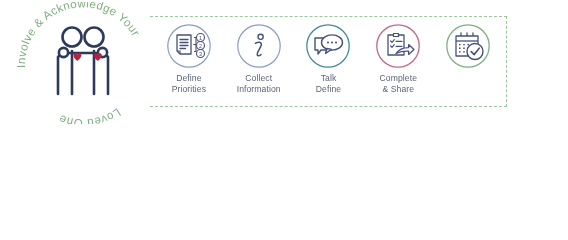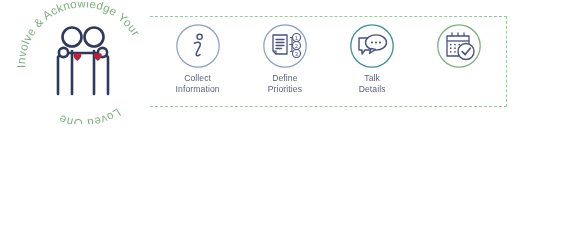--- a/index.html
+++ b/index.html
@@ -93,31 +93,20 @@
     </svg>
   </div>
 
   <div class="steps-box"></div>
 
   <div class="steps-row">
 
     <div class="step">
       <svg class="step-icon" viewBox="0 0 46 46">
         <circle cx="23" cy="23" r="21.2" fill="none" stroke="#8b9dc3" stroke-width="1.2"></circle>
-        <circle cx="24.6" cy="13.8" r="2.6" fill="none" stroke="#46527a" stroke-width="1.4"></circle>
-        <path d="M 19.4,20.2 c 3.6,-1.6 6.8,-1.1 5.7,2.2 c -0.9,2.7 -3.6,6.4 -3.9,8.6
-                 c -0.25,1.9 1.6,2.3 3.8,0.6" fill="none" stroke="#46527a" stroke-width="1.5" stroke-linecap="round"></path>
-      </svg>
-      <div class="step-label">Collect
-Information</div>
-    </div>
-
-    <div class="step">
-      <svg class="step-icon" viewBox="0 0 46 46">
-        <circle cx="23" cy="23" r="21.2" fill="none" stroke="#8b9dc3" stroke-width="1.2"></circle>
 
         <path d="M 11,12 L 25,12 L 25,31 L 14,31 L 11,28 Z" fill="#ffffff" stroke="#46527a" stroke-width="1.3" stroke-linejoin="round"></path>
         <path d="M 11,28 L 14,28 L 14,31" fill="none" stroke="#46527a" stroke-width="1.1"></path>
         <g stroke="#46527a" stroke-width="1.3" stroke-linecap="round">
           <path d="M 14,16.5 L 22,16.5"></path>
           <path d="M 14,19.5 L 22,19.5"></path>
           <path d="M 14,22.5 L 22,22.5"></path>
           <path d="M 14,25.5 L 19.5,25.5"></path>
         </g>
 
@@ -135,36 +124,68 @@
           <circle cx="34.5" cy="30.5" r="4" fill="#ffffff" stroke="#46527a" stroke-width="1.1"></circle>
           <text x="34.5" y="33.3" text-anchor="middle" font-size="5.4" font-family="Liberation Sans, sans-serif" fill="#46527a">3</text>
         </g>
       </svg>
       <div class="step-label">Define
 Priorities</div>
     </div>
 
     <div class="step">
       <svg class="step-icon" viewBox="0 0 46 46">
+        <circle cx="23" cy="23" r="21.2" fill="none" stroke="#8b9dc3" stroke-width="1.2"></circle>
+        <circle cx="24.6" cy="13.8" r="2.6" fill="none" stroke="#46527a" stroke-width="1.4"></circle>
+        <path d="M 19.4,20.2 c 3.6,-1.6 6.8,-1.1 5.7,2.2 c -0.9,2.7 -3.6,6.4 -3.9,8.6
+                 c -0.25,1.9 1.6,2.3 3.8,0.6" fill="none" stroke="#46527a" stroke-width="1.5" stroke-linecap="round"></path>
+      </svg>
+      <div class="step-label">Collect
+Information</div>
+    </div>
+
+    <div class="step">
+      <svg class="step-icon" viewBox="0 0 46 46">
         <circle cx="23" cy="23" r="21.2" fill="none" stroke="#3f8d96" stroke-width="1.3"></circle>
 
         <path d="M 10,15 L 24,15 L 24,27 L 16,27 L 13,31 L 13,27 L 10,27 Z" fill="#ffffff" stroke="#46527a" stroke-width="1.4" stroke-linejoin="round"></path>
 
         <ellipse cx="27" cy="19.5" rx="10.5" ry="7.6" fill="#ffffff" stroke="#46527a" stroke-width="1.4"></ellipse>
         <path d="M 22,25.5 L 20.5,30.5 L 26.5,26.4 Z" fill="#ffffff" stroke="#46527a" stroke-width="1.4" stroke-linejoin="round"></path>
         <g fill="#46527a">
           <circle cx="23" cy="19.5" r="1.05"></circle>
           <circle cx="27" cy="19.5" r="1.05"></circle>
           <circle cx="31" cy="19.5" r="1.05"></circle>
         </g>
       </svg>
       <div class="step-label">Talk
-Details</div>
-    </div>
-
+Define</div>
+    </div>
+
+    <div class="step">
+      <svg class="step-icon" viewBox="0 0 46 46">
+        <circle cx="23" cy="23" r="21.2" fill="none" stroke="#c4677a" stroke-width="1.3"></circle>
+
+        <path d="M 13,12 L 29,12 L 29,32 L 13,32 Z" fill="#ffffff" stroke="#46527a" stroke-width="1.3" stroke-linejoin="round"></path>
+
+        <path d="M 18.5,10.5 L 23.5,10.5 L 23.5,13.5 L 18.5,13.5 Z" fill="#ffffff" stroke="#46527a" stroke-width="1.2" stroke-linejoin="round"></path>
+
+        <g stroke="#46527a" stroke-width="1.2" fill="none" stroke-linecap="round" stroke-linejoin="round">
+          <path d="M 15.6,18 L 17,19.3 L 19.3,16.6"></path>
+          <path d="M 21,18.3 L 27,18.3"></path>
+          <path d="M 15.6,23 L 17,24.3 L 19.3,21.6"></path>
+          <path d="M 21,23.3 L 27,23.3"></path>
+        </g>
+
+        <path d="M 21,30.5 c 3.4,-5.2 9.4,-5.9 12.6,-5.9 L 33.6,21.6 L 39,26.6 L 33.6,31.4 L 33.6,28.2
+                 c -5.4,-0.5 -9.4,0.9 -12.6,2.3 Z" fill="#ffffff" stroke="#46527a" stroke-width="1.3" stroke-linejoin="round"></path>
+      </svg>
+      <div class="step-label">Complete
+&amp; Share</div>
+    </div>
 
     <div class="step">
       <svg class="step-icon" viewBox="0 0 46 46">
         <circle cx="23" cy="23" r="21.2" fill="none" stroke="#7fae7f" stroke-width="1.3"></circle>
 
         <g stroke="#46527a" stroke-width="1.3" stroke-linecap="round">
           <path d="M 16,10 L 16,14"></path>
           <path d="M 22,10 L 22,14"></path>
           <path d="M 28,10 L 28,14"></path>
         </g>

